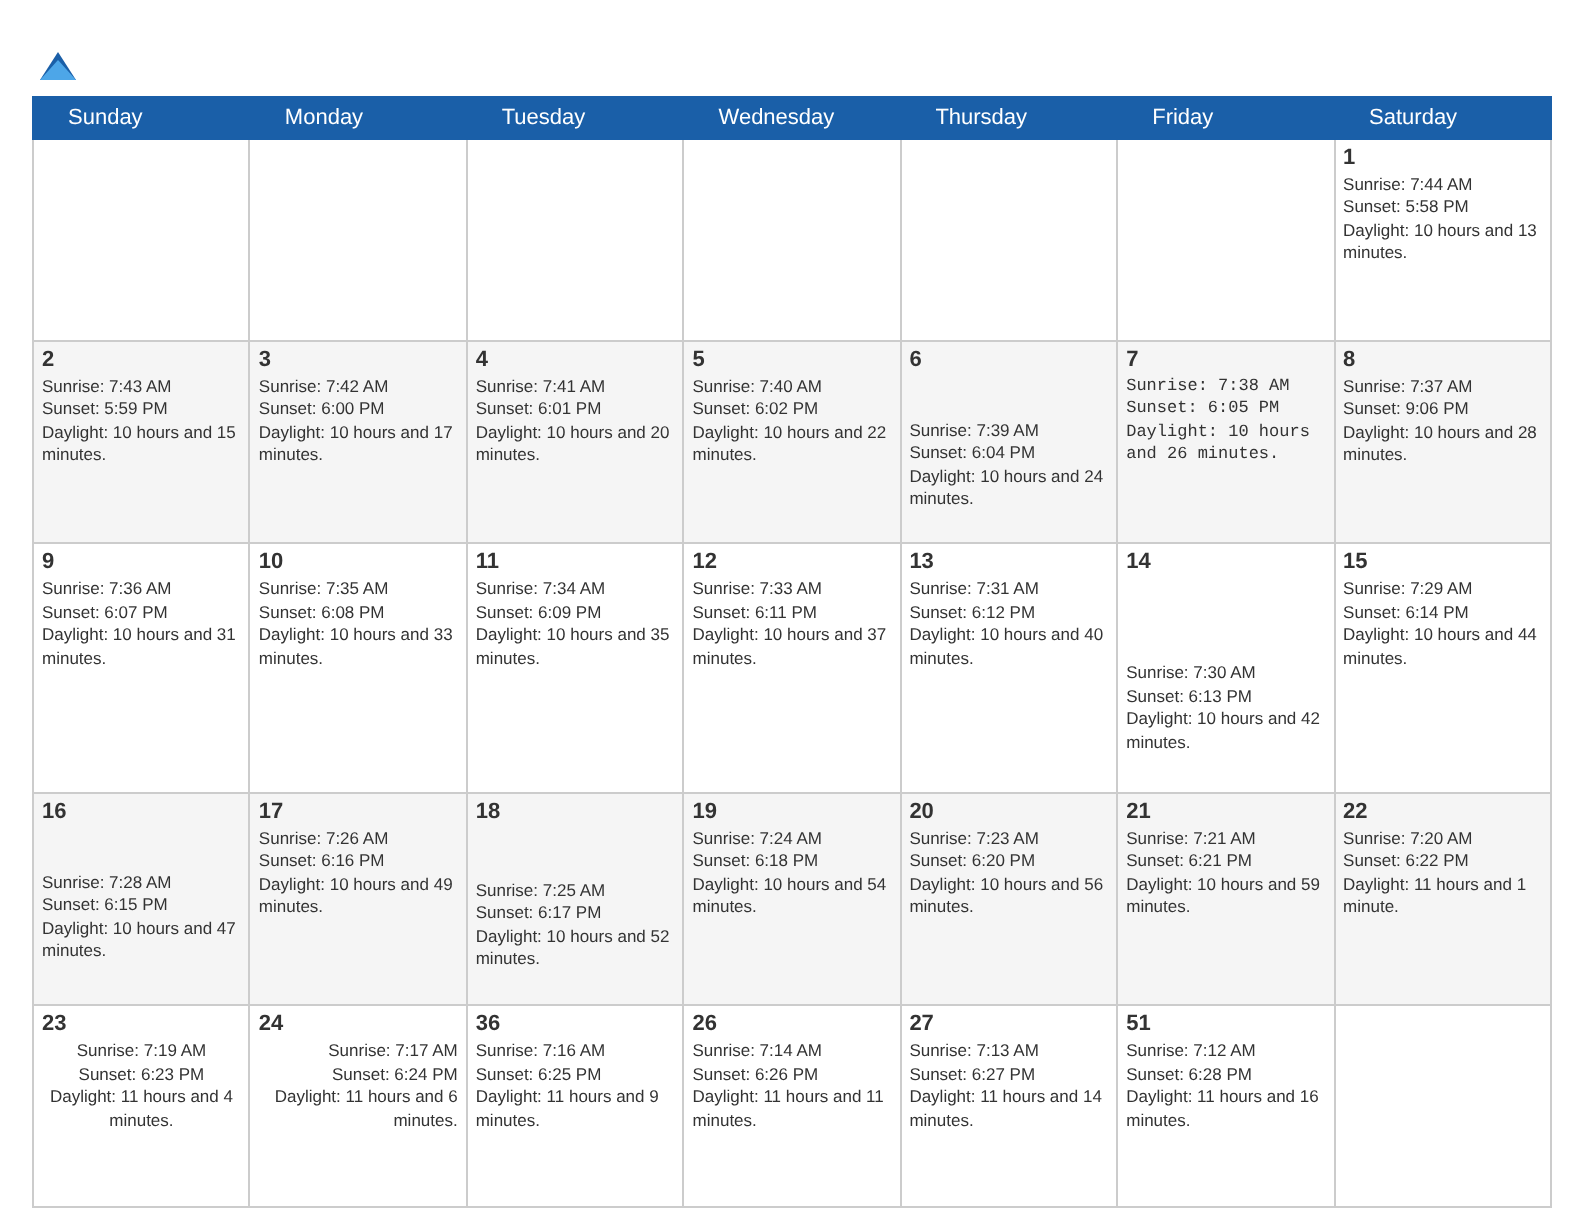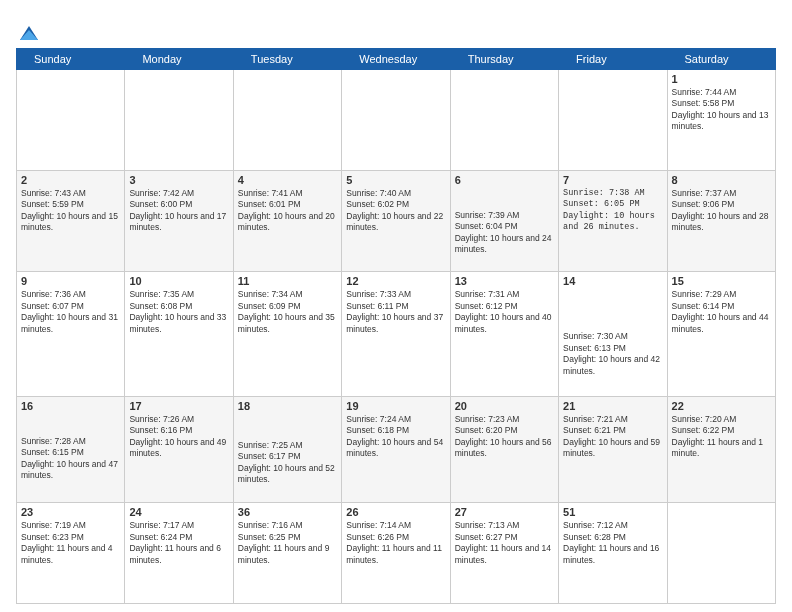--- a/index.html
+++ b/index.html
@@ -279,27 +279,27 @@
           <td>
             <span class="day-number">22</span>
             <div class="day-info" style="white-space: pre-line;">Sunrise: 7:20 AM
 Sunset: 6:22 PM
 Daylight: 11 hours and 1 minute.</div>
           </td>
         </tr>
         <tr class="row-odd">
           <td>
             <span class="day-number">23</span>
-            <div class="day-info" style="white-space: pre-line;">Sunrise: 7:19 AM
+            <div class="day-info" style="white-space: pre-line; text-align: center;">Sunrise: 7:19 AM
 Sunset: 6:23 PM
 Daylight: 11 hours and 4 minutes.</div>
           </td>
           <td>
             <span class="day-number">24</span>
-            <div class="day-info" style="white-space: pre-line;">Sunrise: 7:17 AM
+            <div class="day-info" style="white-space: pre-line; text-align: right;">Sunrise: 7:17 AM
 Sunset: 6:24 PM
 Daylight: 11 hours and 6 minutes.</div>
           </td>
           <td>
             <span class="day-number">36</span>
             <div class="day-info" style="white-space: pre-line;">Sunrise: 7:16 AM
 Sunset: 6:25 PM
 Daylight: 11 hours and 9 minutes.</div>
           </td>
           <td>

